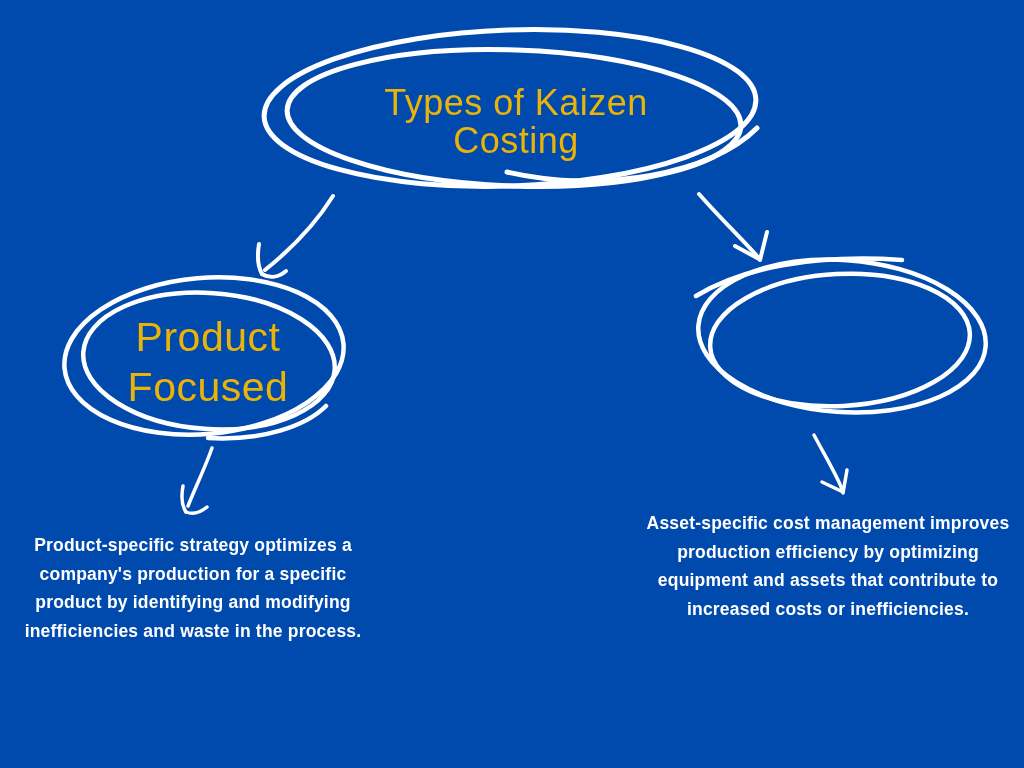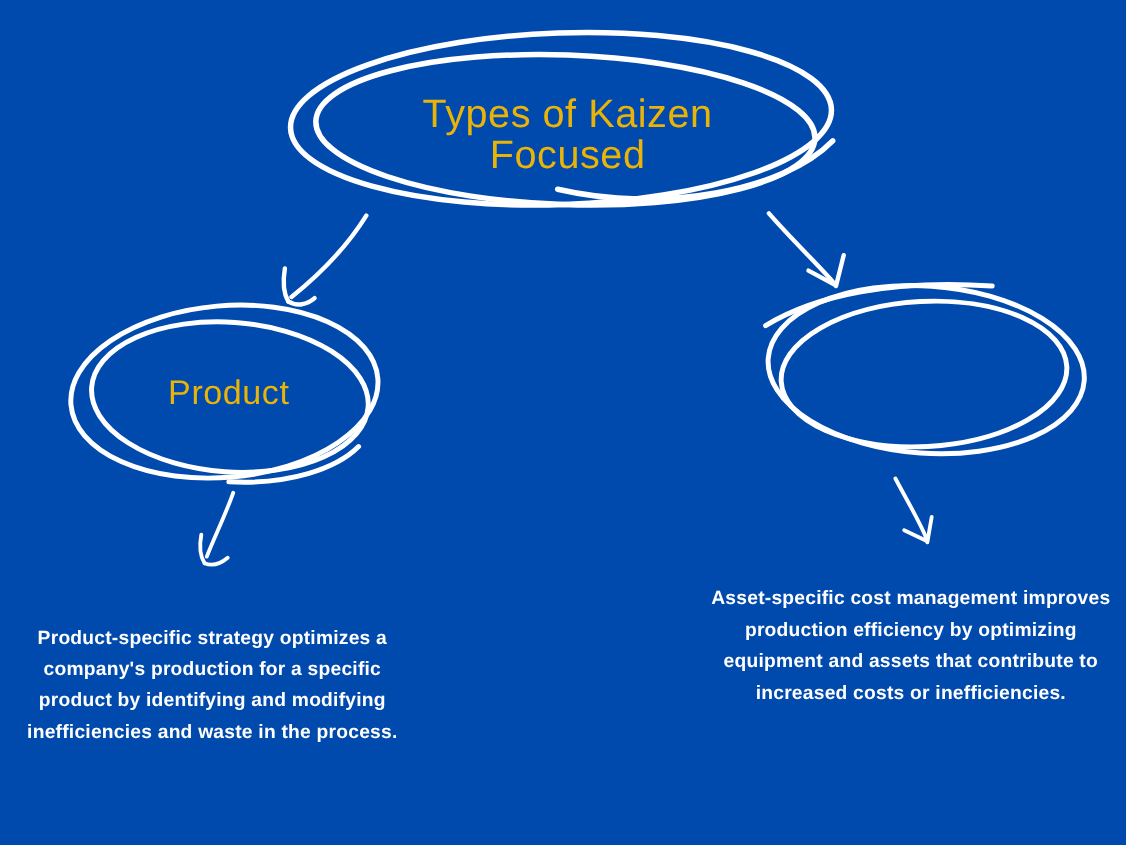--- a/index.html
+++ b/index.html
@@ -33,49 +33,47 @@
     color: #eab308;
     text-align: center;
     font-weight: 500;
     letter-spacing: 0.5px;
   }
   .title-label {
     font-size: 36px;
     line-height: 38px;
   }
   .oval-label {
-    font-size: 31px;
+    font-size: 41px;
     line-height: 50px;
-    margin-top: 20px;
   }
   .single-line { line-height: 34px; }
   .desc {
     position: absolute;
     color: #FFFFFF;
     text-align: center;
     font-weight: 700;
     font-size: 17.5px;
     line-height: 28.5px;
     letter-spacing: 0.2px;
-    margin-top: 20px;
   }
 </style>
 </head>
 <body>
 
 <div class="canvas">
 
   <svg class="sketch" style="left:252px; top:22px;" width="520" height="182" viewBox="0 0 520 182">
     <ellipse cx="258" cy="86" rx="246" ry="78" stroke-width="5" transform="rotate(-2 258 86)"></ellipse>
     <ellipse cx="262" cy="96" rx="227" ry="68" stroke-width="5" transform="rotate(2 262 96)"></ellipse>
     <path d="M 255 150 C 350 172, 460 152, 505 106" stroke-width="5"></path>
   </svg>
   <div class="node-label title-label abs" style="left:306px; top:84px; width:420px;">
     <div>Types of Kaizen</div>
-    <div>Focused</div>
+    <div>Costing</div>
   </div>
 
   <svg class="sketch" style="left:245px; top:192px;" width="100" height="95" viewBox="0 0 100 95">
     <path d="M 88 4 C 68 36, 40 62, 20 78" stroke-width="4"></path>
     <path d="M 14 52 C 12 64, 13 75, 17 82" stroke-width="4"></path>
     <path d="M 17 82 C 25 87, 34 85, 41 79" stroke-width="4"></path>
   </svg>
 
   <svg class="sketch" style="left:695px; top:190px;" width="100" height="90" viewBox="0 0 100 90">
     <path d="M 4 4 C 25 28, 48 50, 62 66" stroke-width="4"></path>
@@ -83,37 +81,38 @@
     <path d="M 72 42 L 65 70" stroke-width="4"></path>
   </svg>
 
   <svg class="sketch" style="left:58px; top:270px;" width="296" height="182" viewBox="0 0 296 182">
     <ellipse cx="146" cy="86" rx="140" ry="78" stroke-width="4.5" transform="rotate(-5 146 86)"></ellipse>
     <ellipse cx="151" cy="91" rx="126" ry="68" stroke-width="4.5" transform="rotate(4 151 91)"></ellipse>
     <path d="M 150 168 C 205 171, 248 156, 268 136" stroke-width="4.5"></path>
   </svg>
   <div class="node-label oval-label abs" style="left:76px; top:312px; width:264px;">
     <div>Product</div>
+    <div>Focused</div>
   </div>
 
   <svg class="sketch" style="left:692px; top:252px;" width="298" height="176" viewBox="0 0 298 176">
     <ellipse cx="150" cy="84" rx="144" ry="76" stroke-width="4.5" transform="rotate(4 150 84)"></ellipse>
     <ellipse cx="148" cy="88" rx="130" ry="66" stroke-width="4.5" transform="rotate(-3 148 88)"></ellipse>
     <path d="M 4 44 C 50 16, 120 2, 210 8" stroke-width="4.5"></path>
   </svg>
 
   <svg class="sketch" style="left:168px; top:442px;" width="70" height="78" viewBox="0 0 70 78">
     <path d="M 44 6 C 37 26, 27 46, 20 64" stroke-width="3.5"></path>
     <path d="M 15 44 C 13 55, 14 64, 18 70" stroke-width="3.5"></path>
     <path d="M 18 70 C 25 73, 33 70, 39 65" stroke-width="3.5"></path>
   </svg>
 
   <svg class="sketch" style="left:798px; top:432px;" width="78" height="74" viewBox="0 0 78 74">
     <path d="M 16 3 C 26 22, 38 42, 44 57" stroke-width="3.5"></path>
     <path d="M 24 50 L 45 60" stroke-width="3.5"></path>
     <path d="M 49 38 L 45 61" stroke-width="3.5"></path>
   </svg>
 
-  <div class="desc" style="left:10px; top:545px; width:366px;">Product-specific strategy optimizes a company's production for a specific product by identifying and modifying inefficiencies and waste in the process.</div>
+  <div class="desc" style="left:10px; top:531px; width:366px;">Product-specific strategy optimizes a company's production for a specific product by identifying and modifying inefficiencies and waste in the process.</div>
 
   <div class="desc" style="left:635px; top:509px; width:386px;">Asset-specific cost management improves production efficiency by optimizing equipment and assets that contribute to increased costs or inefficiencies.</div>
 
 </div>
 
 </body></html>

